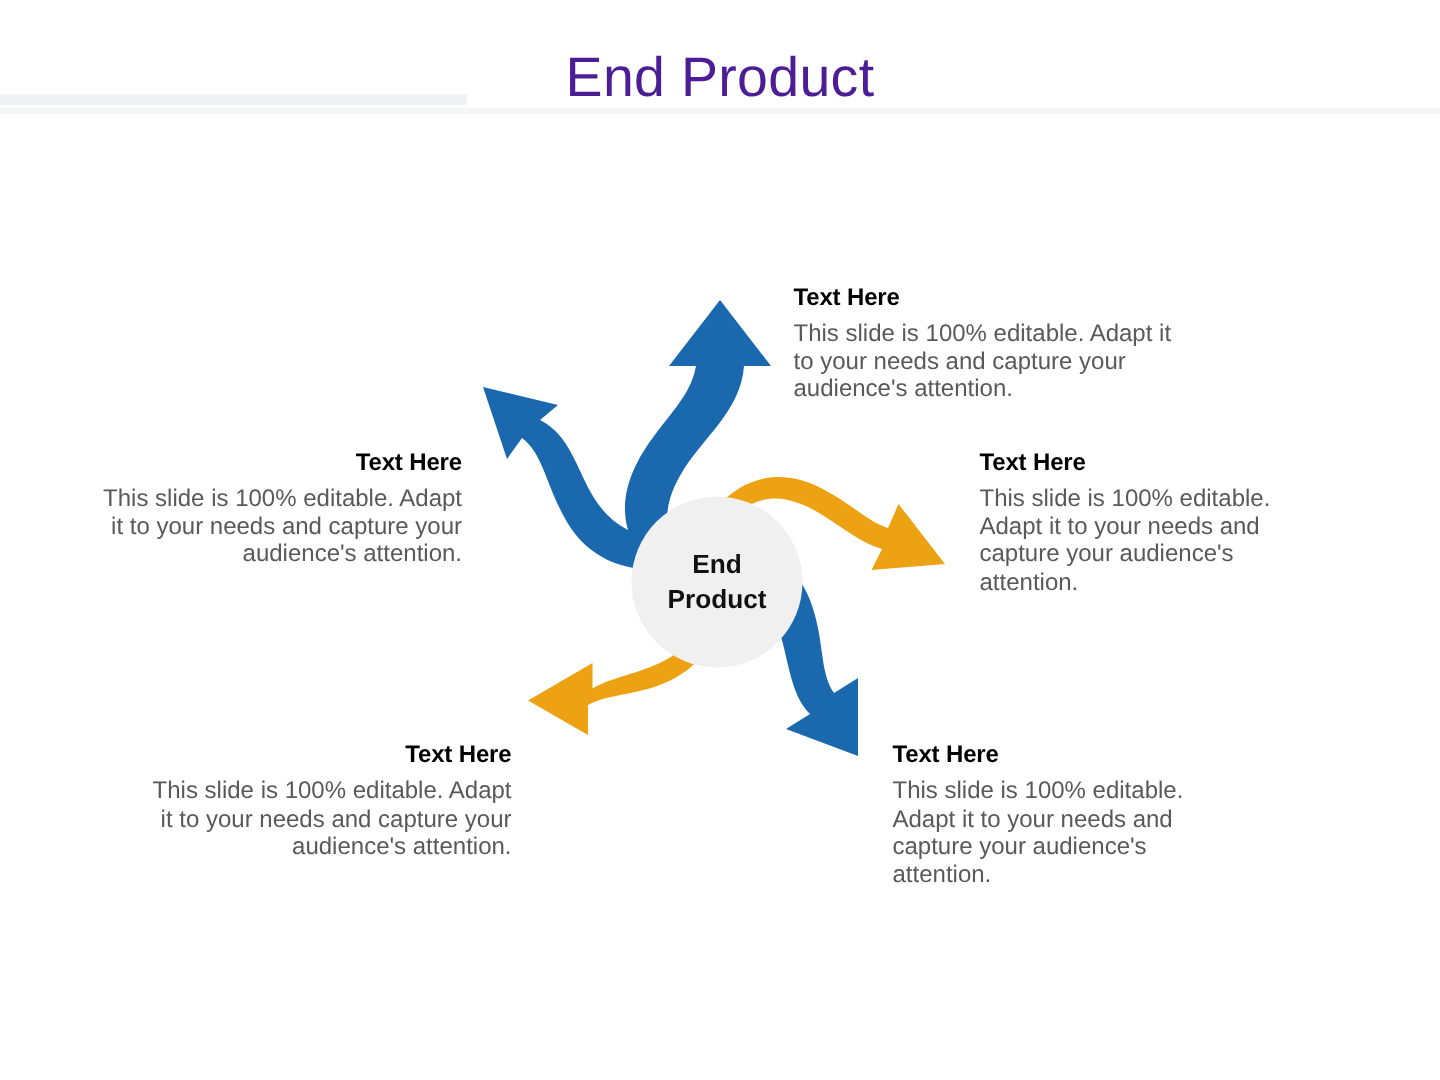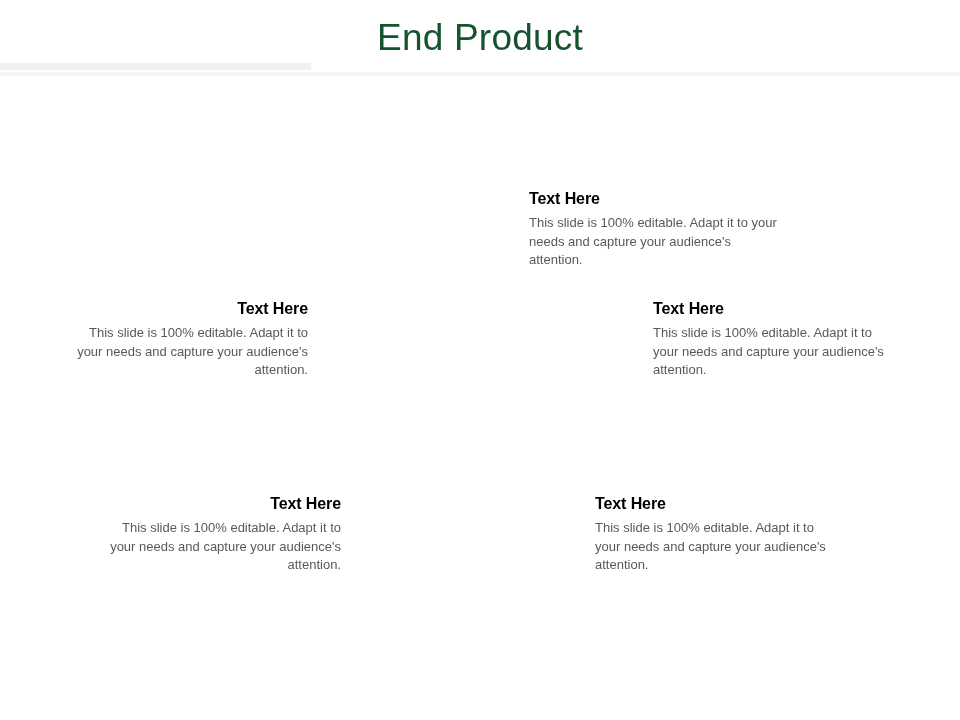--- a/index.html
+++ b/index.html
@@ -22,26 +22,26 @@
     left: 0; top: 0;
     width: 960px;
     height: 720px;
     background: #ffffff;
   }
 
   
   #slide-title {
     position: absolute;
     left: 0;
-    top: 16px;
+    top: 30px;
     width: 960px;
     text-align: center;
     font-size: 37px;
     font-weight: 400;
-    color: #14532d;
+    color: #4c1d95;
     letter-spacing: 0.2px;
     line-height: 44px;
   }
   .rule {
     position: absolute;
     left: 0;
   }
   #rule-thick {
     top: 63px;
     width: 311px;
@@ -72,21 +72,21 @@
   }
   .callout .c-title {
     font-size: 16px;
     font-weight: bold;
     color: #000000;
     line-height: 21px;
     margin-bottom: 5px;
     letter-spacing: -0.1px;
   }
   .callout .c-body {
-    font-size: 13px;
+    font-size: 16px;
     color: #595959;
     line-height: 18.5px;
   }
   .align-left  { text-align: left;  }
   .align-right { text-align: right; }
 
   #callout-top-right    { left: 529px; top: 188px; width: 252px; }
   #callout-mid-right    { left: 653px; top: 298px; width: 232px; }
   #callout-mid-left     { left:  68px; top: 298px; width: 240px; }
   #callout-bottom-left  { left: 100px; top: 493px; width: 241px; }
@@ -97,20 +97,95 @@
 
 
 
 <div id="slide">
 
   <div id="slide-title">End Product</div>
 
   <div class="rule" id="rule-thick" style="background: rgb(238, 240, 242);"></div>
   <div class="rule" id="rule-thin"></div>
 
+  <div id="diagram">
+    <svg width="360" height="390" viewBox="0 0 360 390" xmlns="http://www.w3.org/2000/svg">
+
+      <g>
+        <path d="M 172 206
+                 C 186 240, 176 268, 150 282
+                 C 128 294, 106 292, 92 300
+                 L 92 320
+                 L 52 297
+                 L 95 272
+                 L 95 289
+                 C 110 280, 134 278, 150 266
+                 C 170 251, 174 230, 160 204
+                 Z" fill="#eda213"></path>
+      </g>
+
+      <g>
+        <path d="M 167 184
+                 C 186 150, 214 142, 240 152
+                 C 264 162, 278 178, 292 182
+                 L 299 166
+                 L 330 206
+                 L 281 210
+                 L 288 196
+                 C 268 190, 254 174, 234 166
+                 C 212 157, 192 164, 178 192
+                 Z" fill="#eda213"></path>
+      </g>
+
+      <g>
+        <path d="M 142 214
+                 C 116 196, 110 168, 124 140
+                 C 138 112, 160 98, 164 74
+                 L 146 74
+                 L 180 30
+                 L 214 74
+                 L 196 74
+                 C 194 104, 168 122, 154 146
+                 C 140 170, 142 190, 160 204
+                 Z" fill="#1a68ae"></path>
+      </g>
+
+      <g>
+        <path d="M 150 208
+                 C 118 214, 92 202, 78 178
+                 C 64 154, 62 132, 48 122
+                 L 38 136
+                 L 22 88
+                 L 72 100
+                 L 60 110
+                 C 80 120, 84 142, 96 162
+                 C 110 184, 130 192, 156 186
+                 Z" fill="#1a68ae"></path>
+      </g>
+
+      <g>
+        <path d="M 176 196
+                 C 206 190, 230 204, 240 230
+                 C 250 256, 246 278, 256 292
+                 L 272 282
+                 L 272 334
+                 L 224 316
+                 L 240 306
+                 C 226 292, 226 268, 218 246
+                 C 209 222, 192 210, 168 214
+                 Z" fill="#1a68ae"></path>
+      </g>
+
+      <g>
+        <circle cx="178" cy="218" r="57" fill="#f0f0f0"></circle>
+      </g>
+      <text x="178" y="212" text-anchor="middle" font-family="Liberation Sans, sans-serif" font-size="17.5" font-weight="bold" fill="#111111">End</text>
+      <text x="178" y="235" text-anchor="middle" font-family="Liberation Sans, sans-serif" font-size="17.5" font-weight="bold" fill="#111111">Product</text>
+    </svg>
+  </div>
 
   <div class="callout align-left" id="callout-top-right">
     <div class="c-title">Text Here</div>
     <div class="c-body">This slide is 100% editable.  Adapt it to your needs and capture your audience's attention.</div>
   </div>
 
   <div class="callout align-left" id="callout-mid-right">
     <div class="c-title">Text Here</div>
     <div class="c-body">This slide is 100% editable.  Adapt it to your needs and capture your audience's attention.</div>
   </div>

